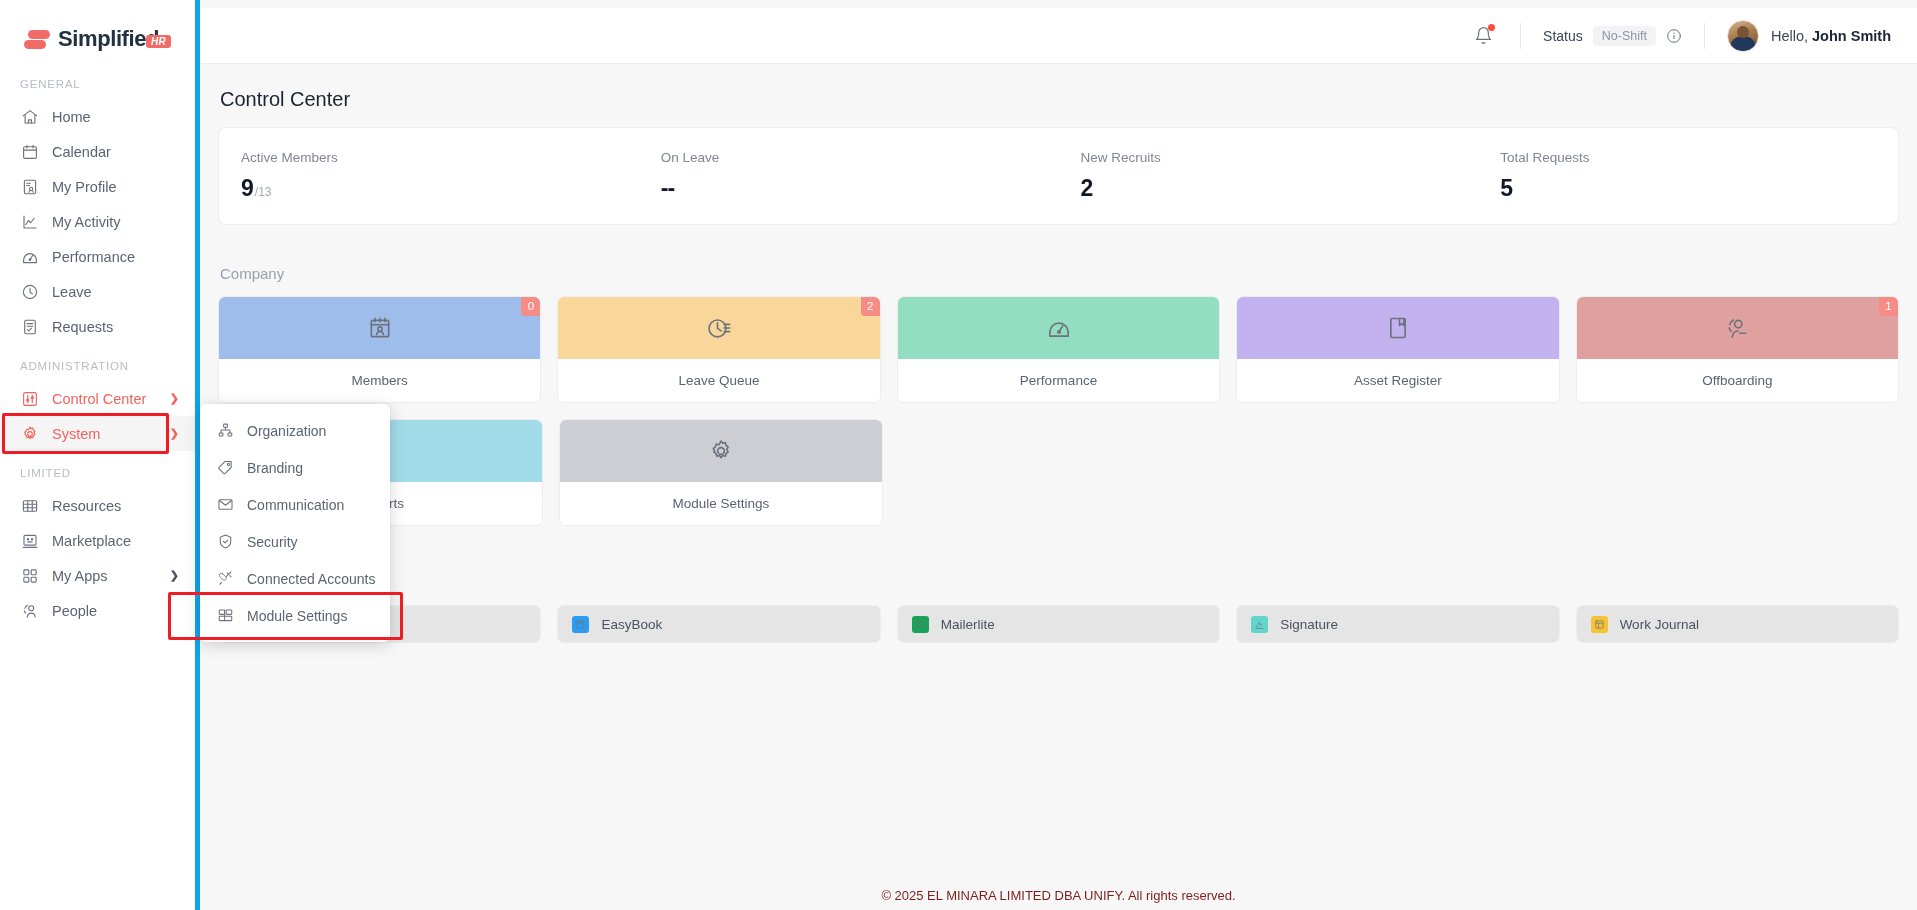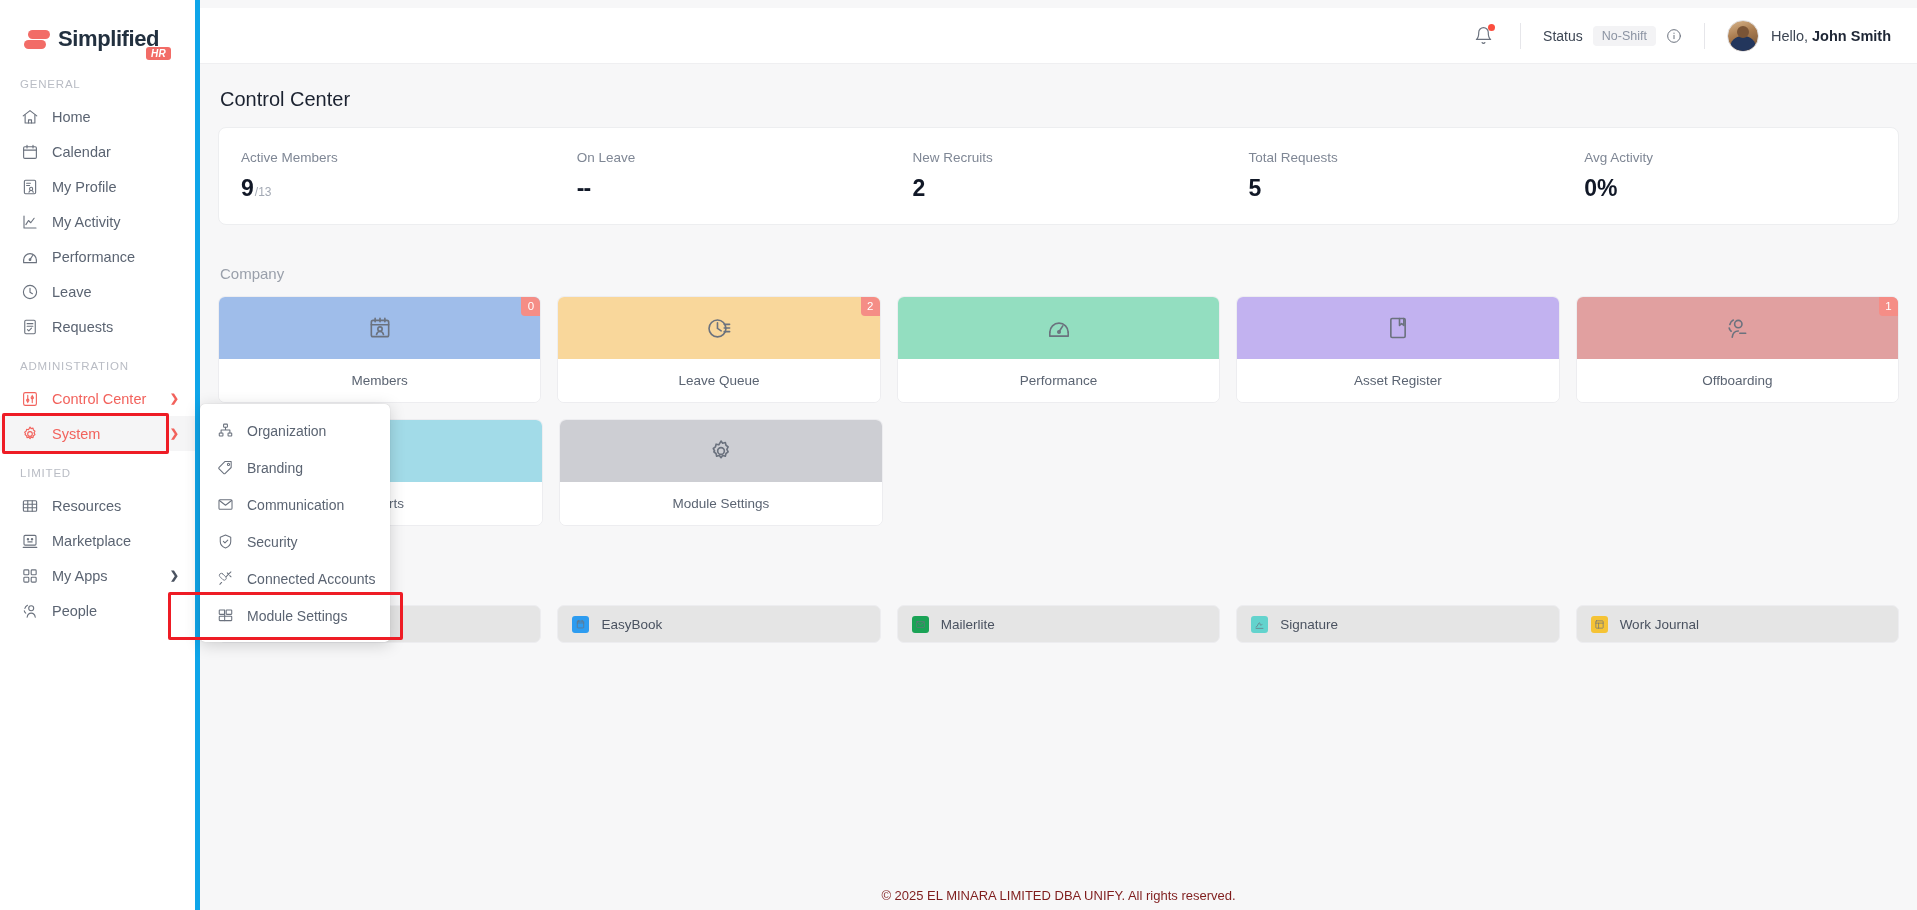--- a/index.html
+++ b/index.html
@@ -21,21 +21,21 @@
   }
   .brand { display: flex; align-items: center; gap: 8px; padding: 18px 0 10px 24px; position: relative; }
   .brand-mark { width: 26px; height: 26px; position: relative; flex: 0 0 26px; }
   .brand-mark i {
     position: absolute; display: block; background: #f26c67; border-radius: 6px;
   }
   .brand-mark i.b1 { width: 22px; height: 9px; left: 4px; top: 4px; }
   .brand-mark i.b2 { width: 22px; height: 9px; left: 0px; top: 14px; }
   .brand-text { font-size: 22px; font-weight: bold; color: #22303f; letter-spacing: -0.4px; }
   .brand-hr {
-    position: absolute; right: 24px; bottom: 2px;
+    position: absolute; right: 24px; bottom: 14px;
     background: #f26c67; color: #fff; font-size: 10px; font-weight: bold;
     padding: 1px 5px; border-radius: 3px; font-style: italic; letter-spacing: 0.3px;
   }
 
   .nav-section {
     font-size: 11.5px; color: #b9bcc4; letter-spacing: 0.8px;
     padding: 16px 0 9px 20px; font-weight: normal;
   }
   .nav-item {
     display: flex; align-items: center; gap: 13px;
@@ -374,26 +374,20 @@
             <div class="stat-value">
               <span class="">2</span>
             </div>
           </div>
           <div class="stat">
             <div class="stat-label">Total Requests</div>
             <div class="stat-value">
               <span class="">5</span>
             </div>
           </div>
-          <div class="stat">
-            <div class="stat-label">Avg Activity</div>
-            <div class="stat-value">
-              <span class="">0%</span>
-            </div>
-          </div>
         </div>
 
       <div class="section-title">Company</div>
       <div class="tile-grid" id="tiles-row1">
           <div class="tile">
             <div class="tile-head" style="background:#9fbdea">
               <svg class="ln" viewBox="0 0 24 24">
                 <rect x="4" y="5" width="16" height="15" rx="1.6"></rect>
                 <path d="M4 9h16"></path>
                 <path d="M7.5 3v3.2M12 3v3.2M16.5 3v3.2"></path>

